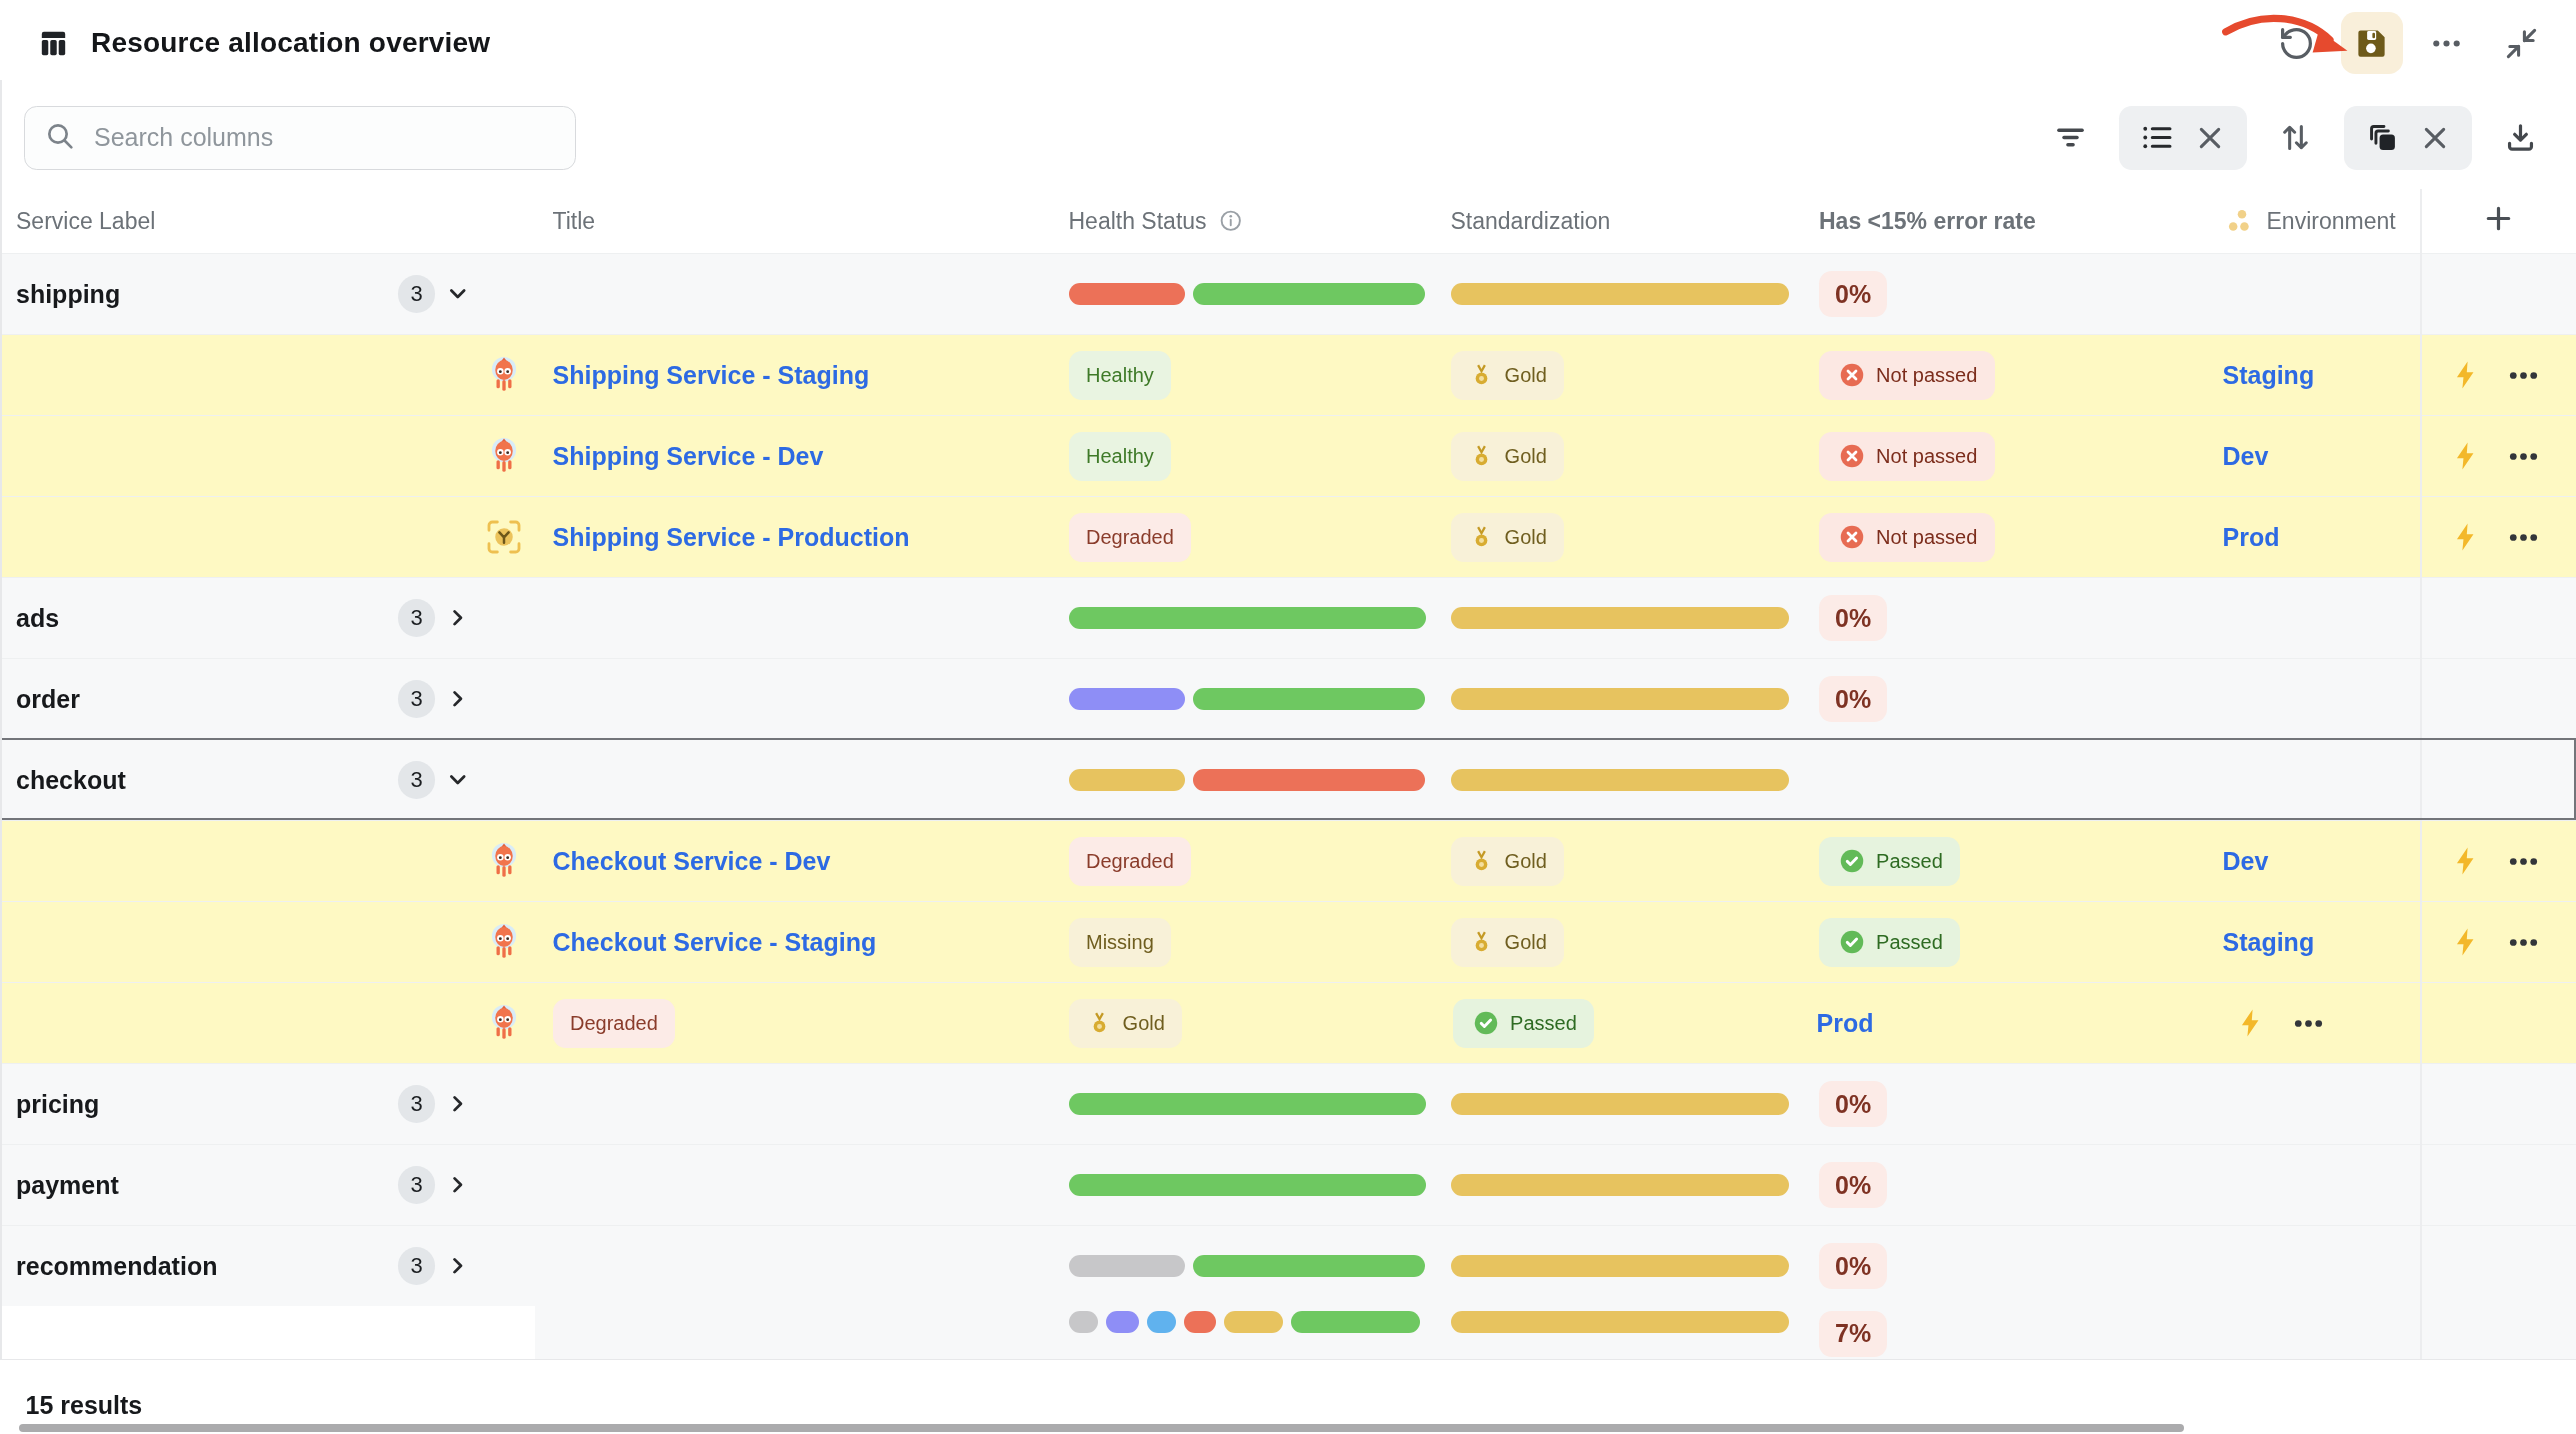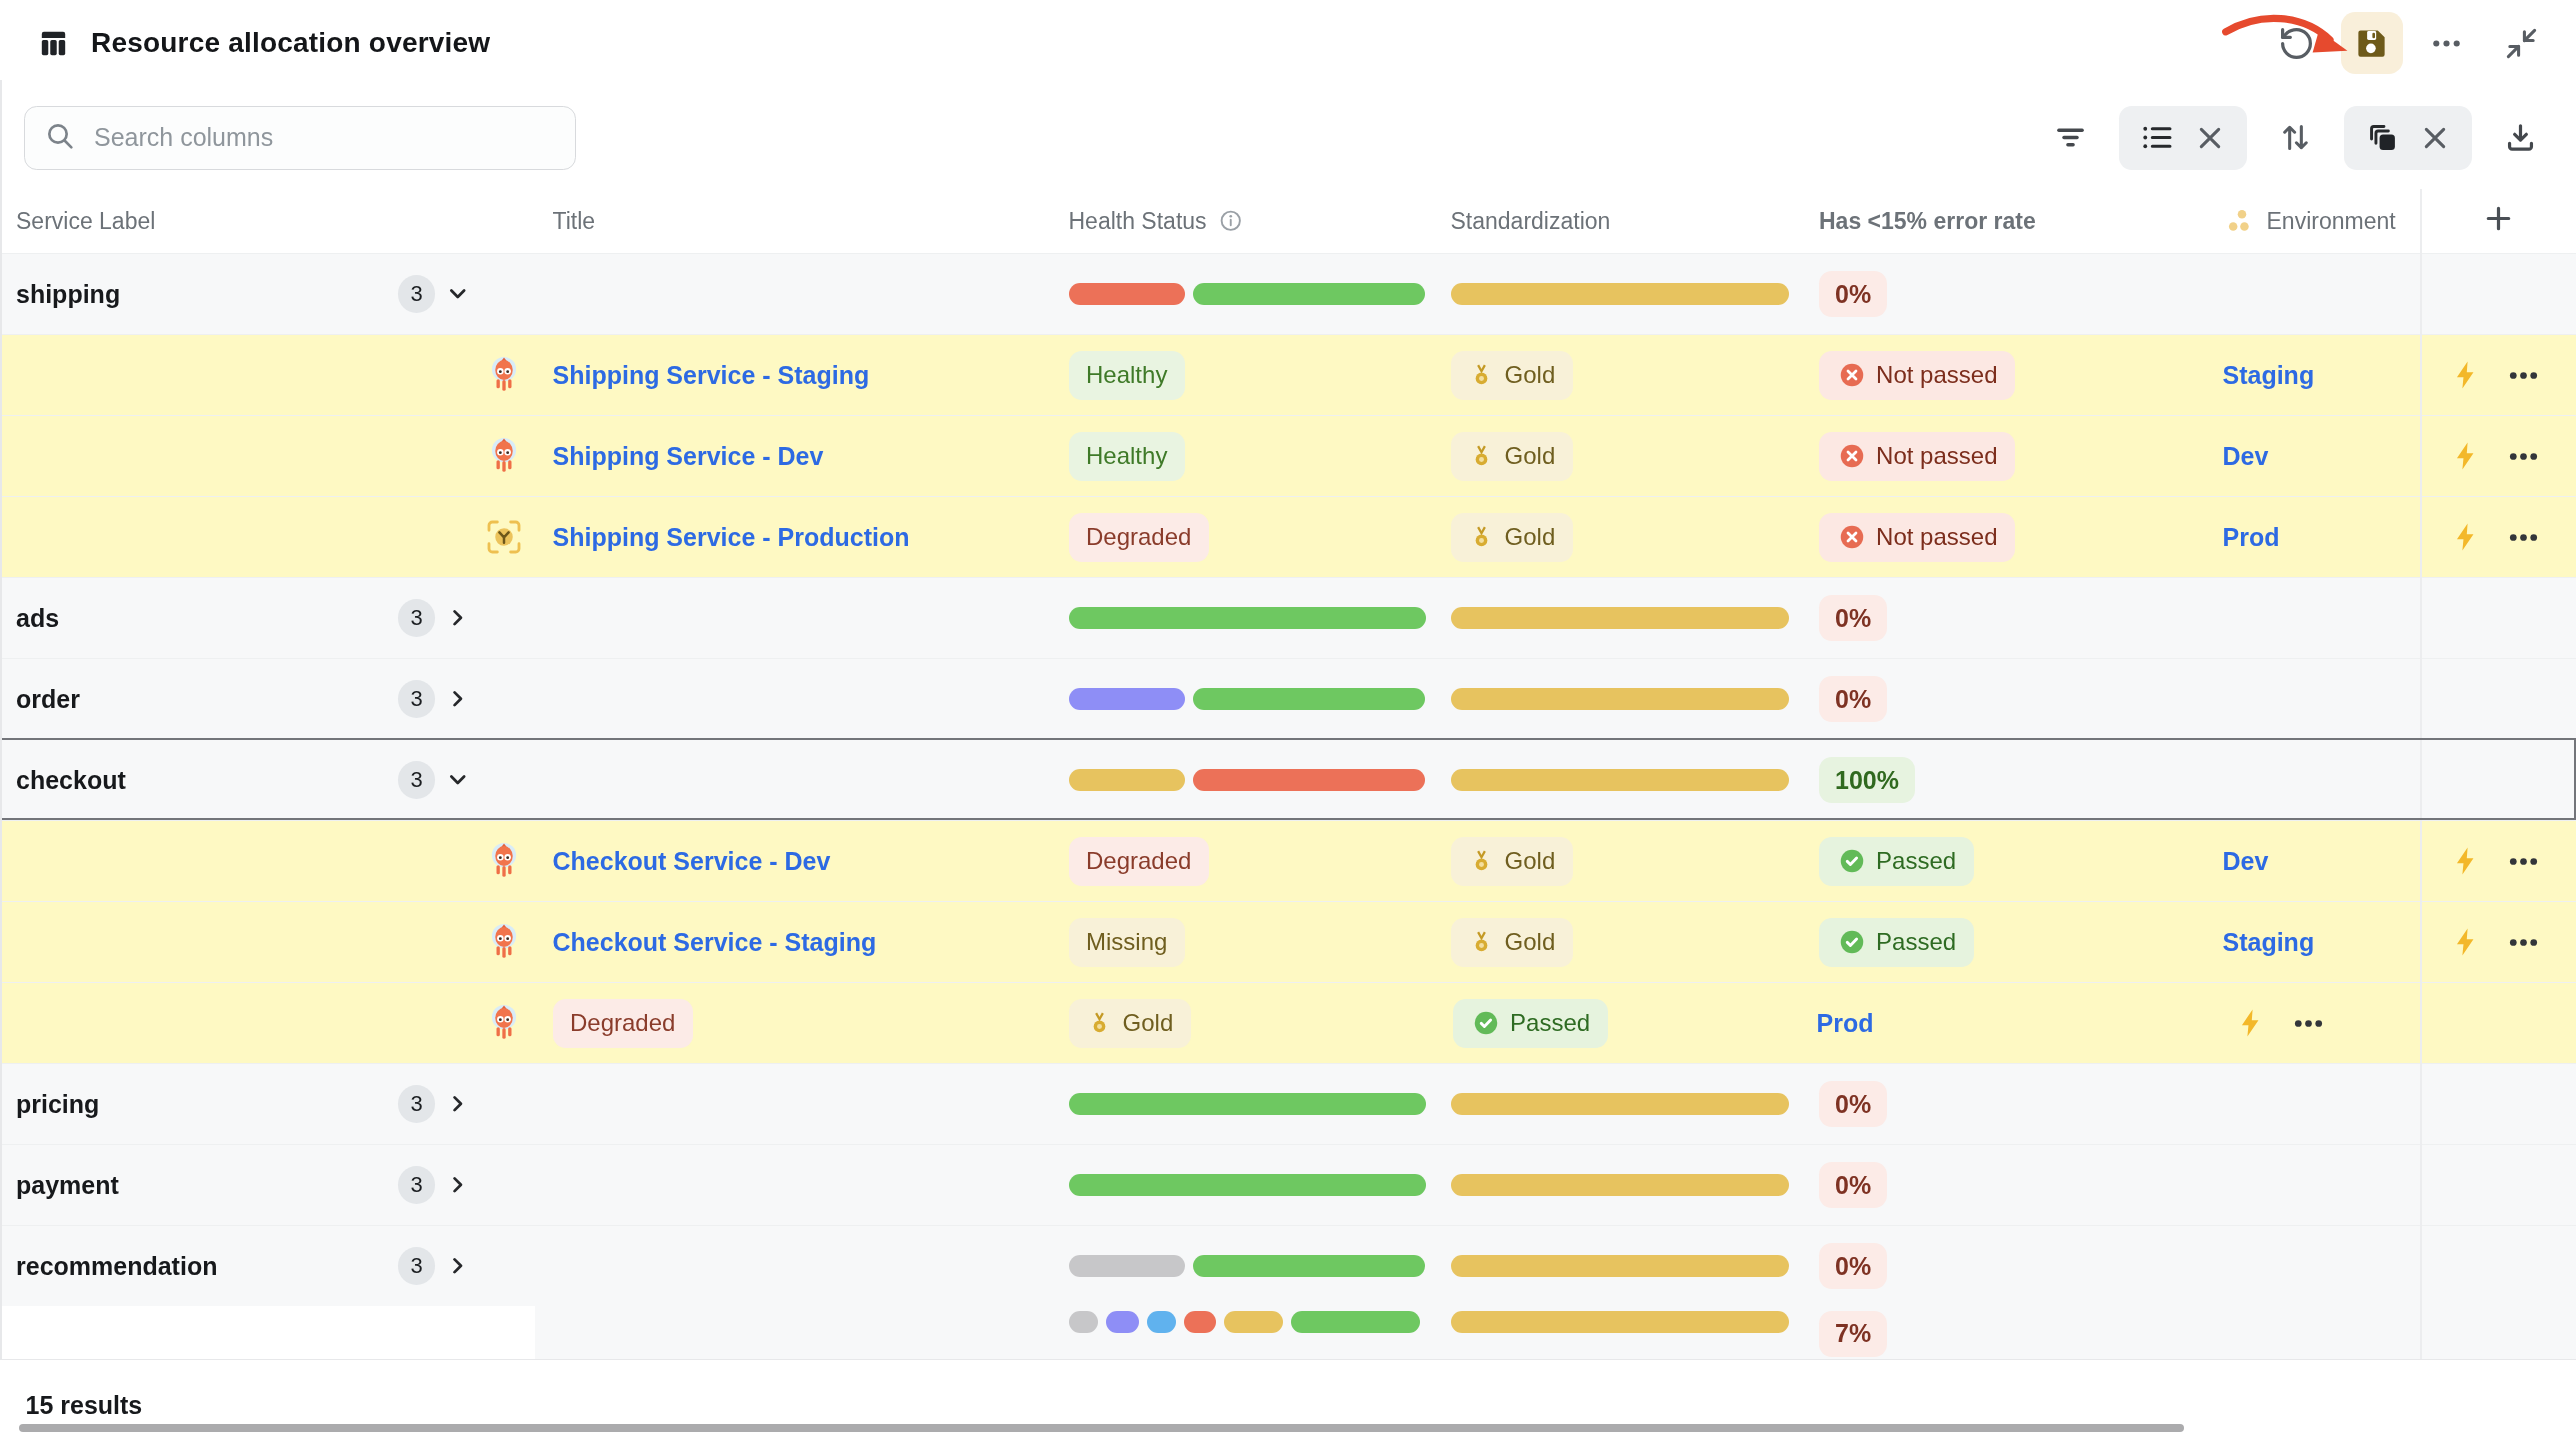--- a/index.html
+++ b/index.html
@@ -54,21 +54,21 @@
   .c4{padding-left:17.5px;}
   .c5{padding-left:20px;}
   .c6{padding-left:17.5px;}
   .c7{padding-left:30px;gap:24px;}
   .svc-link{font-size:25px;font-weight:600;color:#2d6ae3;text-decoration:none;cursor:pointer;}
   .env-link{font-size:25px;font-weight:600;color:#2d6ae3;cursor:pointer;}
 
   .bar{display:flex;gap:8px;height:22px;align-items:center;}
   .seg{height:22px;border-radius:11px;}
 
-  .chip{height:49px;padding:0 17.5px;border-radius:12.7px;display:inline-flex;align-items:center;gap:9.6px;font-size:24px;font-weight:500;white-space:nowrap;}
+  .chip{height:49px;padding:0 17.5px;border-radius:12.7px;display:inline-flex;align-items:center;gap:9.6px;font-size:20px;font-weight:500;white-space:nowrap;}
   .chip.tone-green{background:#e9f4e1;color:#3f7a28;}
   .chip.tone-red{background:#fcebe7;color:#8a3c2b;}
   .chip.tone-cream{background:#f8f1d8;color:#6f5e1f;}
   .chip.check-red{background:#fce8e3;color:#7c2d1c;}
   .chip.check-green{background:#e6f3de;color:#2e6b22;}
 
   .pct{height:46px;padding:0 16px;border-radius:12.7px;display:inline-flex;align-items:center;font-size:25px;font-weight:600;}
   .pct.pct-red{background:#fcebe7;color:#7e3223;}
   .pct.pct-green{background:#e7f3e0;color:#30691f;}
 
@@ -561,23 +561,20 @@
             <div class="bar">
               <div class="seg" style="width: 116px; background: rgb(231, 195, 95);"></div>
               <div class="seg" style="width: 232px; background: rgb(236, 113, 88);"></div>
             </div>
           </div>
           <div class="cell c4">
             <div class="bar">
               <div class="seg" style="width: 338px; background: rgb(231, 195, 95);"></div>
             </div>
           </div>
-          <div class="cell c5">
-            <span class="pct pct-green">100%</span>
-          </div>
           <div class="cell c6"></div>
           <div class="cell c7"></div>
         </div>
         <div class="row">
           <div class="cell c1s">
             <span style="display: flex; align-items: center;">
               <svg width="40" height="40" viewBox="0 0 48 48">
                 <circle cx="24" cy="17" r="14.5" fill="#d9ecf8"></circle>
                 <path d="M24 3l6.5 8.5h-13z" fill="#e2603c"></path>
                 <ellipse cx="24" cy="18" rx="10.5" ry="12" fill="#f1744c"></ellipse>

